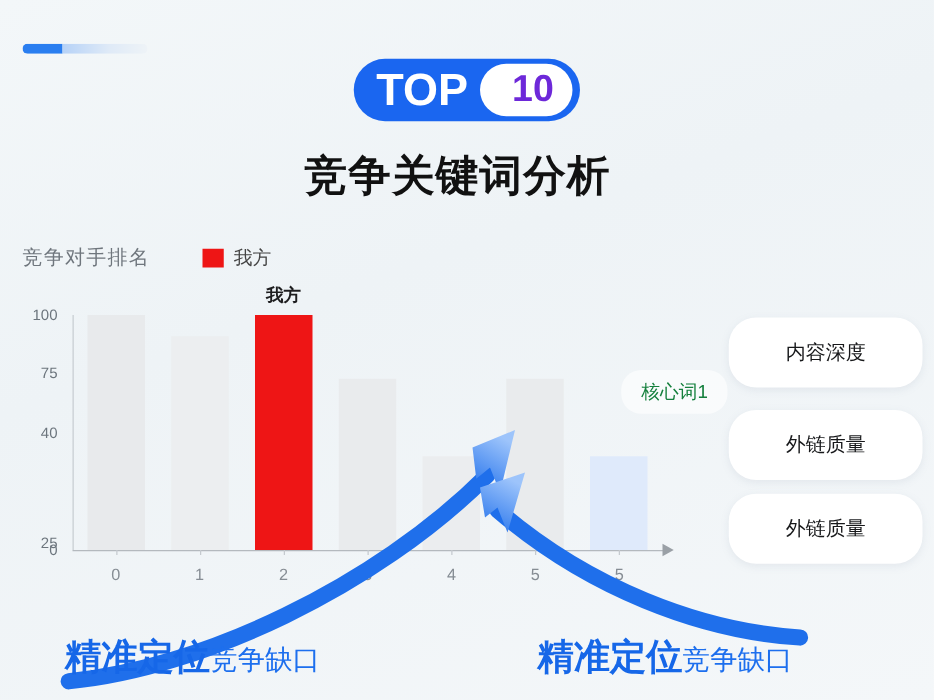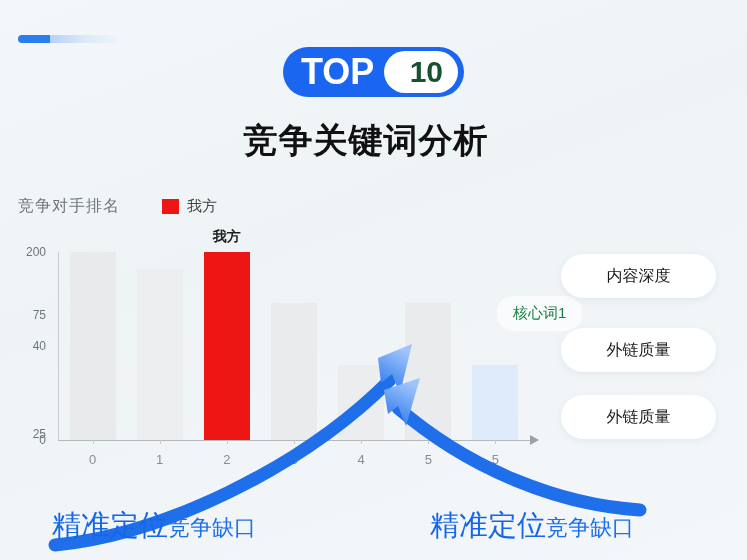--- a/index.html
+++ b/index.html
@@ -24,21 +24,21 @@
   .headline .h-dot{ font-size:30px; font-weight:bold; color:#111; margin:0 1px; }
   .headline .h-sub{ font-size:34px; font-weight:bold; color:#111; }
 
   .top-badge{ position:absolute; left:283px; top:47px; height:50px;
               background:#1a66f0; border-radius:26px; display:flex; align-items:center;
               padding:0 6px 0 18px; }
   .top-badge .top-word{ font-size:36px; font-weight:bold; color:#fff; letter-spacing:0px;
                         line-height:1; margin-right:10px; }
   .top-badge .top-num-pill{ width:74px; height:42px; background:#fff; border-radius:21px;
                             display:flex; align-items:center; justify-content:center; }
-  .top-badge .top-num{ font-size:30px; font-weight:bold; color:#14532d;margin-left:10px; }
+  .top-badge .top-num{ font-size:30px; font-weight:bold; color:#6d28d9;margin-left:10px; }
 
   .subtitle{ position:absolute; left:0; right:15px; top:118px; text-align:center;
              font-size:34px; font-weight:bold; color:#111; letter-spacing:1px; }
 
   
   .chart-header{ position:absolute; left:18px; top:196px; display:flex; align-items:center; }
   .chart-header .ch-title{ font-size:16px; color:#6f767d; letter-spacing:1px;text-align:center; }
   .legend{ display:flex; align-items:center; margin-left:42px; }
   .legend .swatch{ width:17px; height:15px; background:#ee1515; margin-right:8px; }
   .legend .legend-label{ font-size:15px; color:#444; }
@@ -65,27 +65,27 @@
             width:46px; text-align:center; }
   .bar-label{ position:absolute; top:-24px; left:-6px; width:58px; text-align:center;
               font-size:14px; font-weight:bold; color:#1d1d1f; }
 
   
   .ghost-tag{ position:absolute; left:497px; top:296px; padding:8px 16px;
               background:rgba(255,255,255,0.62); border-radius:16px;
               font-size:15px; color:#15803d; }
 
   
-  .pill{ position:absolute; right:31px; width:155px; height:44px; background:#fff;
+  .pill{ position:absolute; right:9px; width:155px; height:56px; background:#fff;
          border-radius:22px; display:flex; align-items:center; justify-content:center;
          font-size:16px; color:#17181a; box-shadow:0 2px 7px rgba(120,140,160,0.13); }
 
   
   .caption{ position:absolute; bottom:14px; display:flex; align-items:baseline; }
-  .caption .cap-strong{ font-size:29px; font-weight:normal; color:#1667e8; letter-spacing:0px; }
+  .caption .cap-strong{ font-size:29px; font-weight:bold; color:#1667e8; letter-spacing:0px; }
   .caption .cap-weak{ font-size:22px; color:#1d6fee; letter-spacing:0px; }
   .caption-left{ left:52px; }
   .caption-right{ left:430px; }
 
   svg.arrows{ position:absolute; left:0; top:0; width:747px; height:560px;
               pointer-events:none; }
 </style>
 </head>
 <body>
 
@@ -110,22 +110,22 @@
     <span class="ch-title">竞争对手排名</span>
     <span class="legend">
       <span class="swatch"></span>
       <span class="legend-label">我方</span>
     </span>
   </div>
 
 
   <div class="chart">
     <div class="y-axis">
-        <div class="y-tick" style="top: 4px;">200</div>
-        <div class="y-tick" style="top: 67px;">75</div>
+        <div class="y-tick" style="top: 4px;">100</div>
+        <div class="y-tick" style="top: 50px;">75</div>
         <div class="y-tick" style="top: 98px;">40</div>
         <div class="y-tick" style="top: 145px; margin-top: 41px;">25</div>
         <div class="y-tick" style="top: 192px;">0</div>
       </div>
     <div class="axis-v"></div>
     <div class="axis-h"></div>
     <div class="axis-arrow"></div>
     <div class="plot">
         <div class="bar" style="left: 10.5714px; height: 188px; background: rgb(232, 234, 236);">
           <div class="tick-mark"></div>

